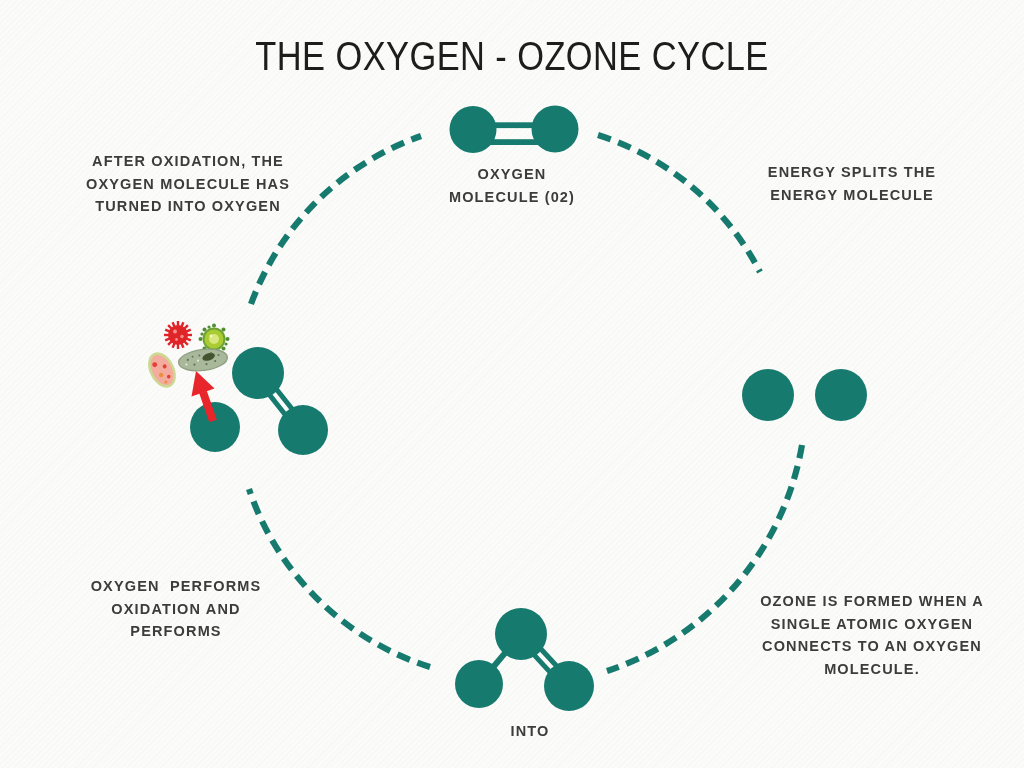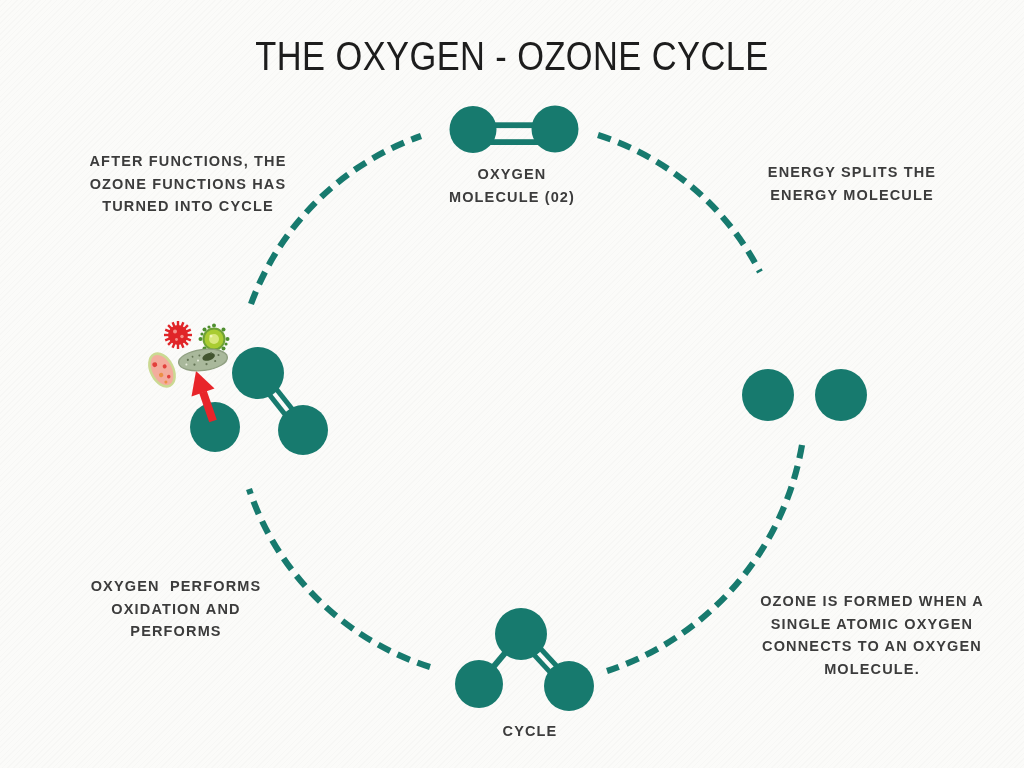--- a/index.html
+++ b/index.html
@@ -143,23 +143,23 @@
         <circle cx="193" cy="355.5" r="0.9"></circle>
           <circle cx="212" cy="354" r="0.9"></circle>
       </g>
       <circle cx="186" cy="362.5" r="1" fill="#E8EDDD"></circle>
       <circle cx="198" cy="360" r="1" fill="#E8EDDD"></circle>
     </g>
   </g>
 </svg>
 
 <div class="ann" style="left:63px;top:150px;width:250px">
-  <div class="ln">AFTER FUNCTIONS, THE</div>
-  <div class="ln">OZONE FUNCTIONS HAS</div>
-  <div class="ln">TURNED INTO CYCLE</div>
+  <div class="ln">AFTER OXIDATION, THE</div>
+  <div class="ln">OXYGEN MOLECULE HAS</div>
+  <div class="ln">TURNED INTO OXYGEN</div>
 </div>
 
 <div class="ann" style="left:412px;top:163px;width:200px">
   <div class="ln">OXYGEN</div>
   <div class="ln">MOLECULE (02)</div>
 </div>
 
 <div class="ann" style="left:742px;top:161px;width:220px">
   <div class="ln">ENERGY SPLITS THE</div>
   <div class="ln">ENERGY MOLECULE</div>
@@ -172,14 +172,14 @@
 </div>
 
 <div class="ann" style="left:737px;top:590px;width:270px">
   <div class="ln">OZONE IS FORMED WHEN A</div>
   <div class="ln">SINGLE ATOMIC OXYGEN</div>
   <div class="ln">CONNECTS TO AN OXYGEN</div>
   <div class="ln">MOLECULE.</div>
 </div>
 
 <div class="ann" style="left:430px;top:720px;width:200px">
-  <div class="ln">CYCLE</div>
+  <div class="ln">INTO</div>
 </div>
 
 </body></html>

